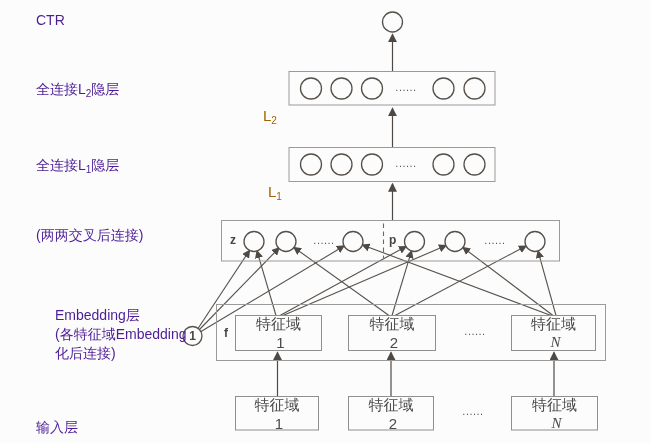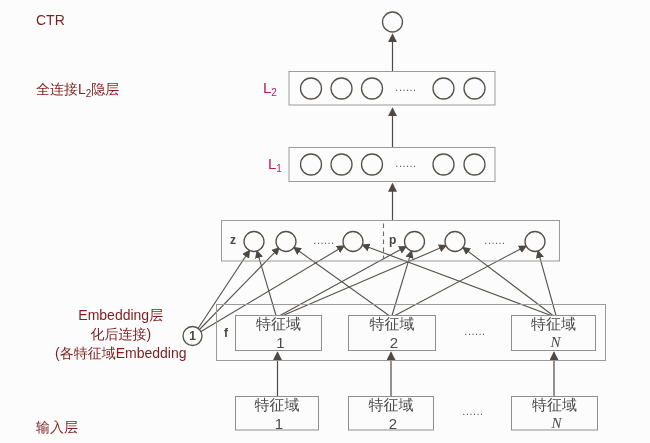--- a/index.html
+++ b/index.html
@@ -9,30 +9,30 @@
     background:#fcfcfc;
     font-family:"Liberation Sans","DejaVu Sans",sans-serif;
     color:#4a4a4a;
     overflow:hidden;
   }
   .stage svg { position:absolute; left:0; top:0; }
   .lbl {
     position:absolute;
     font-size:14px;
     line-height:19px;
-    color:#7f1d1d;
+    color:#4c1d95;
     white-space:nowrap;
-    text-align:center;
   }
   .sub { font-size:10px; vertical-align:-3px; }
   .nodelbl {
     position:absolute;
     font-size:15px;
-    color:#be185d;
+    color:#a16207;
     white-space:nowrap;
+    margin-top:28px;
   }
   .small-bold {
     position:absolute;
     font-size:12px;
     font-weight:bold;
     color:#4a453f;
   }
   .one-lbl {
     position:absolute;
     width:19px; text-align:center;
@@ -138,28 +138,30 @@
       <circle cx="535" cy="241.5" r="10"></circle>
     </g>
 
     <circle cx="192.5" cy="336" r="9.5" fill="#fcfcfc" stroke="#56504a" stroke-width="1.3"></circle>
   </svg>
 
   <div class="lbl" style="left:36px; top:11px;">CTR</div>
 
   <div class="lbl" style="left:36px; top:80px;"><span>全连接L</span><span class="sub">2</span><span>隐层</span></div>
 
+  <div class="lbl" style="left:36px; top:156px;"><span>全连接L</span><span class="sub">1</span><span>隐层</span></div>
 
   <div class="lbl" style="left:36px; top:226px;">
+    <div>(两两交叉后连接)</div>
   </div>
 
   <div class="lbl" style="left:36px; top:306px;margin-left:19px;">
     <div>Embedding层</div>
+    <div>(各特征域Embedding</div>
     <div>化后连接)</div>
-    <div>(各特征域Embedding</div>
   </div>
 
   <div class="lbl" style="left:36px; top:418px;">输入层</div>
 
   <div class="nodelbl" style="left:263px; top:79px;"><span>L</span><span class="sub">2</span></div>
 
   <div class="nodelbl" style="left:268px; top:155px;"><span>L</span><span class="sub">1</span></div>
 
   <div class="small-bold" style="left:230px; top:233px;">z</div>
 

